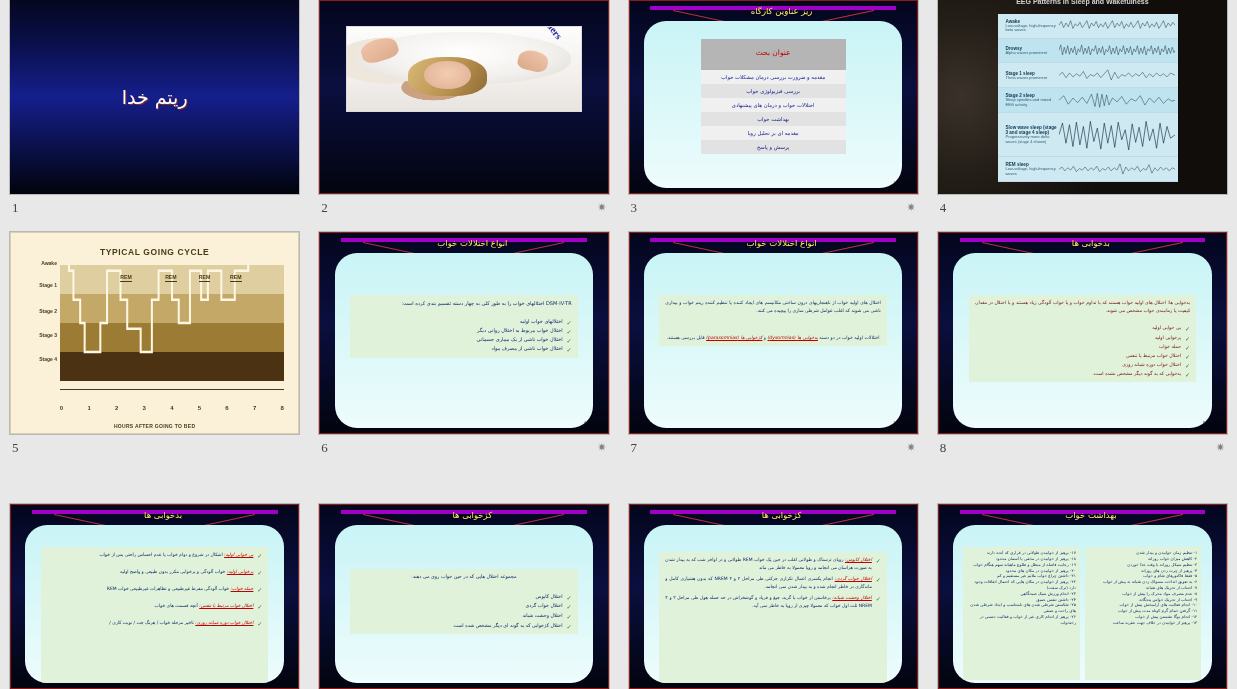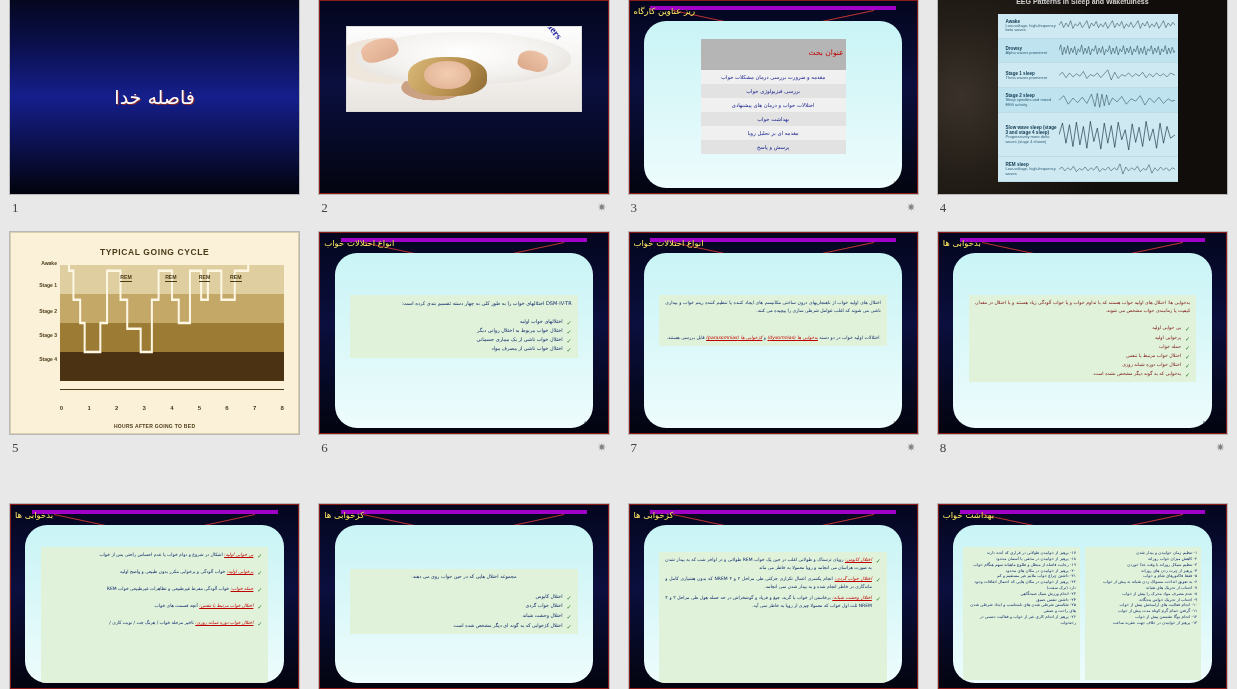--- a/index.html
+++ b/index.html
@@ -60,22 +60,22 @@
     position:absolute; left:14%; right:14%; top:5px; height:11px;
     overflow:hidden;
   }
   .hdr .vee:before, .hdr .vee:after{
     content:""; position:absolute; top:0; width:50%; height:11px;
     border-top:1px solid #b33; 
   }
   .hdr .vee:before{ left:0; transform:skewY(12deg); transform-origin:left top;}
   .hdr .vee:after{ right:0; transform:skewY(-12deg); transform-origin:right top;}
   .hdr .htxt{
-    position:absolute; left:0; right:0; top:1px;
-    text-align:left; font-size:8.5px; color:#ffe96b; direction:rtl;
+    position:absolute; left:17px; right:0; top:1px;
+    text-align:center; font-size:8.5px; color:#ffe96b; direction:rtl;
     font-family:"DejaVu Sans", sans-serif; letter-spacing:.2px;
     text-shadow:0 0 1px #000;
   }
   .panel{
     position:absolute; left:5%; right:5%; top:20px; bottom:5px;
     background:linear-gradient(to bottom,#c9f4f6 0%,#ddf8f9 55%,#eefcfd 100%);
     border-radius:22px;
     overflow:hidden;
   }
   .greenbox{
@@ -145,21 +145,21 @@
     font-family:"Liberation Serif", serif; }
 
   
   .s3tbl{
     position:absolute; left:22%; right:22%; top:11%;
     border-collapse:collapse; width:56%;
     direction:rtl;
   }
   .s3tbl th{
     background:#b5b5b5; color:#c00000; font-size:7.5px; font-weight:normal;
-    padding:9px 2px 13px 2px; text-align:right;
+    padding:9px 2px 13px 2px; text-align:center;
     font-family:"DejaVu Sans", sans-serif;
   }
   .s3tbl td{
     font-size:5.3px; color:#151f8c; text-align:center; padding:4px 2px;
     font-family:"DejaVu Sans", sans-serif;
   }
   .s3tbl tr.odd td{ background:#f0f0f0; }
   .s3tbl tr.even td{ background:#e2e2e2; }
 
   
@@ -245,21 +245,21 @@
   }
 </style>
 </head>
 <body>
 
 <div class="grid">
 
   <div class="cell row1">
     <div class="thumbwrap">
       <div class="thumb s-title">
-        <div class="ttl">فاصله خدا</div>
+        <div class="ttl">ریتم خدا</div>
       </div>
       <div class="meta">
         <span class="slidenum">1</span>
         <span class="star hidden">✷</span>
       </div>
     </div>
   </div>
 
   <div class="cell row1">
     <div class="thumbwrap">

